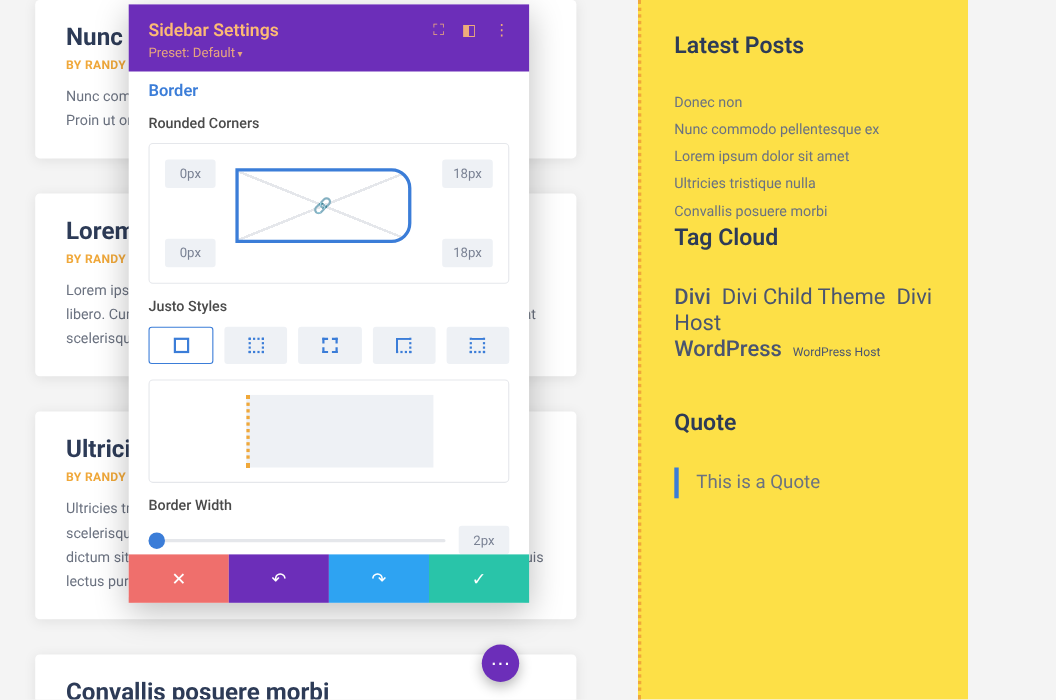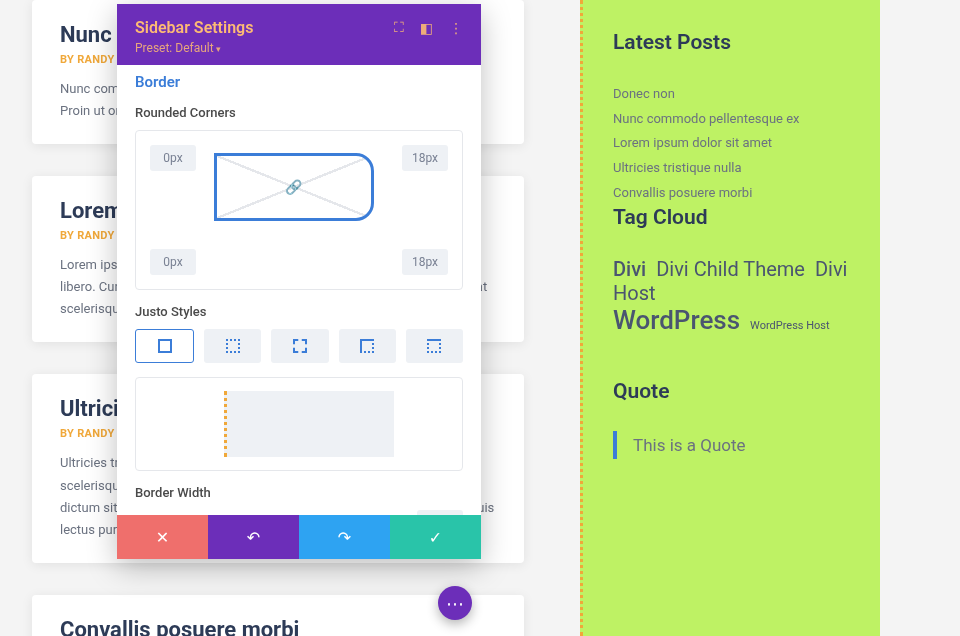--- a/index.html
+++ b/index.html
@@ -6,50 +6,50 @@
 body { background: #f4f4f4; width: 960px; height: 636px; overflow: hidden; position: relative; }
 
 
 .articles { position: absolute; left: 32px; top: 0; width: 492px; }
 .card { background: #fff; border-radius: 4px; box-shadow: 0 2px 12px rgba(0,0,0,0.08); padding: 22px 28px; margin-bottom: 32px; }
 .card-title { color: #2d3b57; font-size: 22px; font-weight: 700; margin-bottom: 6px; }
 .card-meta { color: #f0a83a; font-size: 11px; font-weight: 700; letter-spacing: 0.3px; text-transform: uppercase; margin-bottom: 12px; }
 .card-body { color: #6b7280; font-size: 13px; line-height: 1.7; }
 
 
-.sidebar-col { position: absolute; left: 580px; top: 0; width: 300px; background: #bef264; border-left: 3px dotted #f0a83a; padding: 30px 24px 30px 30px; height: 636px; }
+.sidebar-col { position: absolute; left: 580px; top: 0; width: 300px; background: #fde047; border-left: 3px dotted #f0a83a; padding: 30px 24px 30px 30px; height: 636px; }
 .widget-title { color: #2d3b57; font-size: 21px; font-weight: 600; margin-bottom: 28px; }
 .post-list { list-style: none; }
 .post-list li { color: #6b7280; font-size: 13px; line-height: 1.9; }
 .tag-cloud { margin-bottom: 44px; }
 .tag-cloud span { color: #4a5570; margin-right: 6px; }
 .tag-big { font-size: 20px; font-weight: 500; }
 .tag-med { font-size: 20px; }
-.tag-huge { font-size: 26px; font-weight: 500; }
+.tag-huge { font-size: 20px; font-weight: 500; }
 .tag-small { font-size: 11px; }
 .quote-box { border-left: 4px solid #3b7dd8; padding: 4px 0 4px 16px; color: #6b7280; font-size: 17px; margin-top: 28px; }
 
 
 .panel { position: absolute; left: 117px; top: 4px; width: 364px; background: #fff; border-radius: 6px; box-shadow: 0 8px 30px rgba(0,0,0,0.25); overflow: visible; }
 .panel-head { background: #6c2eb9; color: #fdba74; padding: 14px 18px 10px; }
 .panel-title-row { display: flex; align-items: center; justify-content: space-between; }
 .panel-title { font-size: 16px; font-weight: 600; }
 .panel-icons { display: flex; gap: 16px; align-items: center; }
 .panel-icons span { cursor: pointer; font-size: 14px; opacity: 0.9; }
 .preset { font-size: 12px; opacity: 0.85; margin-top: 4px; }
 .preset::after { content: " ▾"; font-size: 9px; }
 .tabs { background: #6c2eb9; display: flex; }
 .tab { flex: 0 0 auto; padding: 10px 18px; color: rgba(255,255,255,0.75); font-size: 13px; font-weight: 500; cursor: pointer; }
 .tab.active { background: #8545d9; color: #fff; }
 .panel-body { padding: 0 18px 0; max-height: 450px; overflow: hidden; border-radius: 13px; }
 .section-title-blue { color: #3b7dd8; font-size: 15px; font-weight: 600; margin: 8px 0 12px; }
 .field-label { color: #4a4a4a; font-size: 13px; font-weight: 500; margin: 14px 0 10px; }
 
 
-.corners-box { border: 1px solid #e5e7eb; border-radius: 4px; padding: 18px 18px 18px; position: relative; height: 160px; }
+.corners-box { border: 1px solid #e5e7eb; border-radius: 4px; padding: 18px 18px 18px; position: relative; height: 128px; }
 .corner-input { position: absolute; width: 46px; height: 26px; background: #eef1f5; border: none; border-radius: 3px; color: #7a8294; font-size: 12px; text-align: center; }
 .tl { left: 14px; top: 14px; }
 .tr { right: 14px; top: 14px; }
 .bl { left: 14px; bottom: 14px; }
 .br { right: 14px; bottom: 14px; }
 .corner-preview { position: absolute; left: 78px; top: 22px; width: 160px; height: 68px; border: 3px solid #3b7dd8; border-top-right-radius: 18px; border-bottom-right-radius: 18px; background: linear-gradient(to bottom right, transparent 49%, #e5e7eb 49%, #e5e7eb 51%, transparent 51%), linear-gradient(to bottom left, transparent 49%, #e5e7eb 49%, #e5e7eb 51%, transparent 51%); display: flex; align-items: center; justify-content: center; }
 .link-icon { color: #b0b7c3; font-size: 14px; }
 
 
 .style-row { display: flex; gap: 10px; margin-bottom: 14px; }

